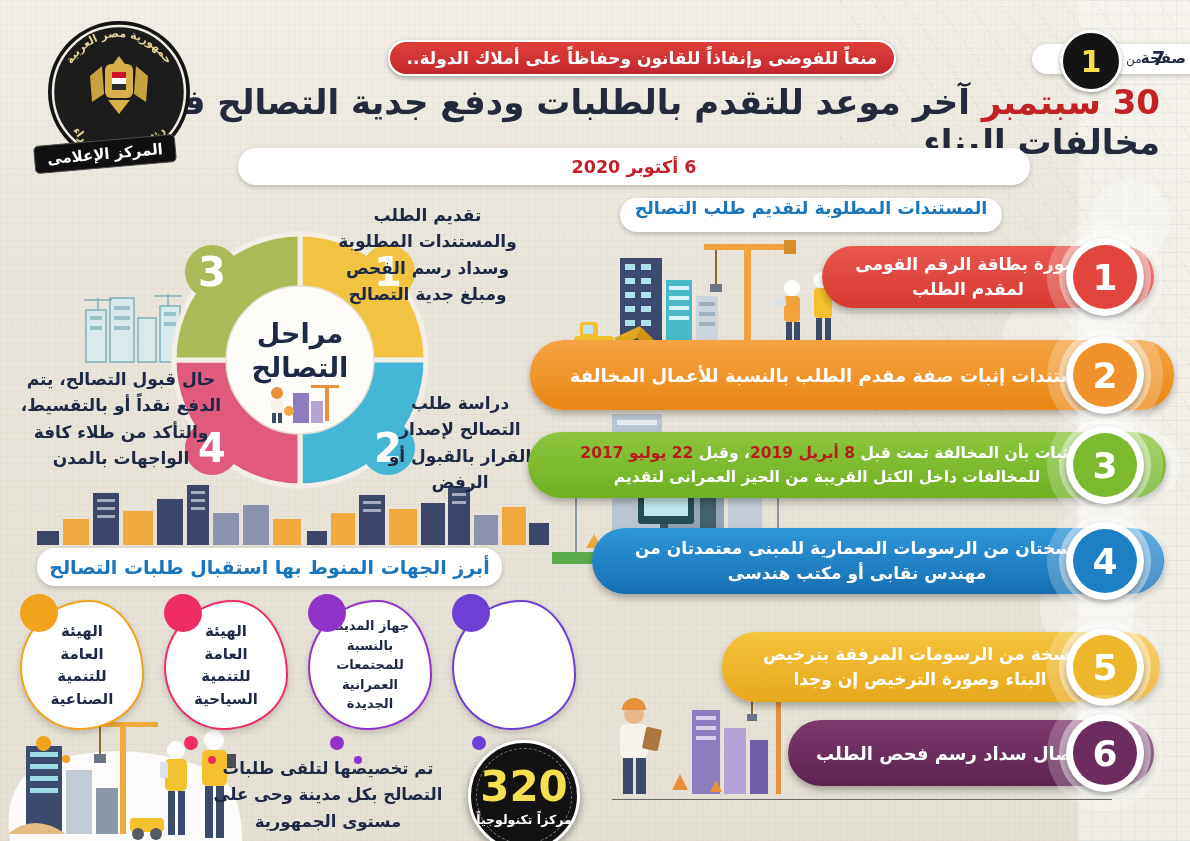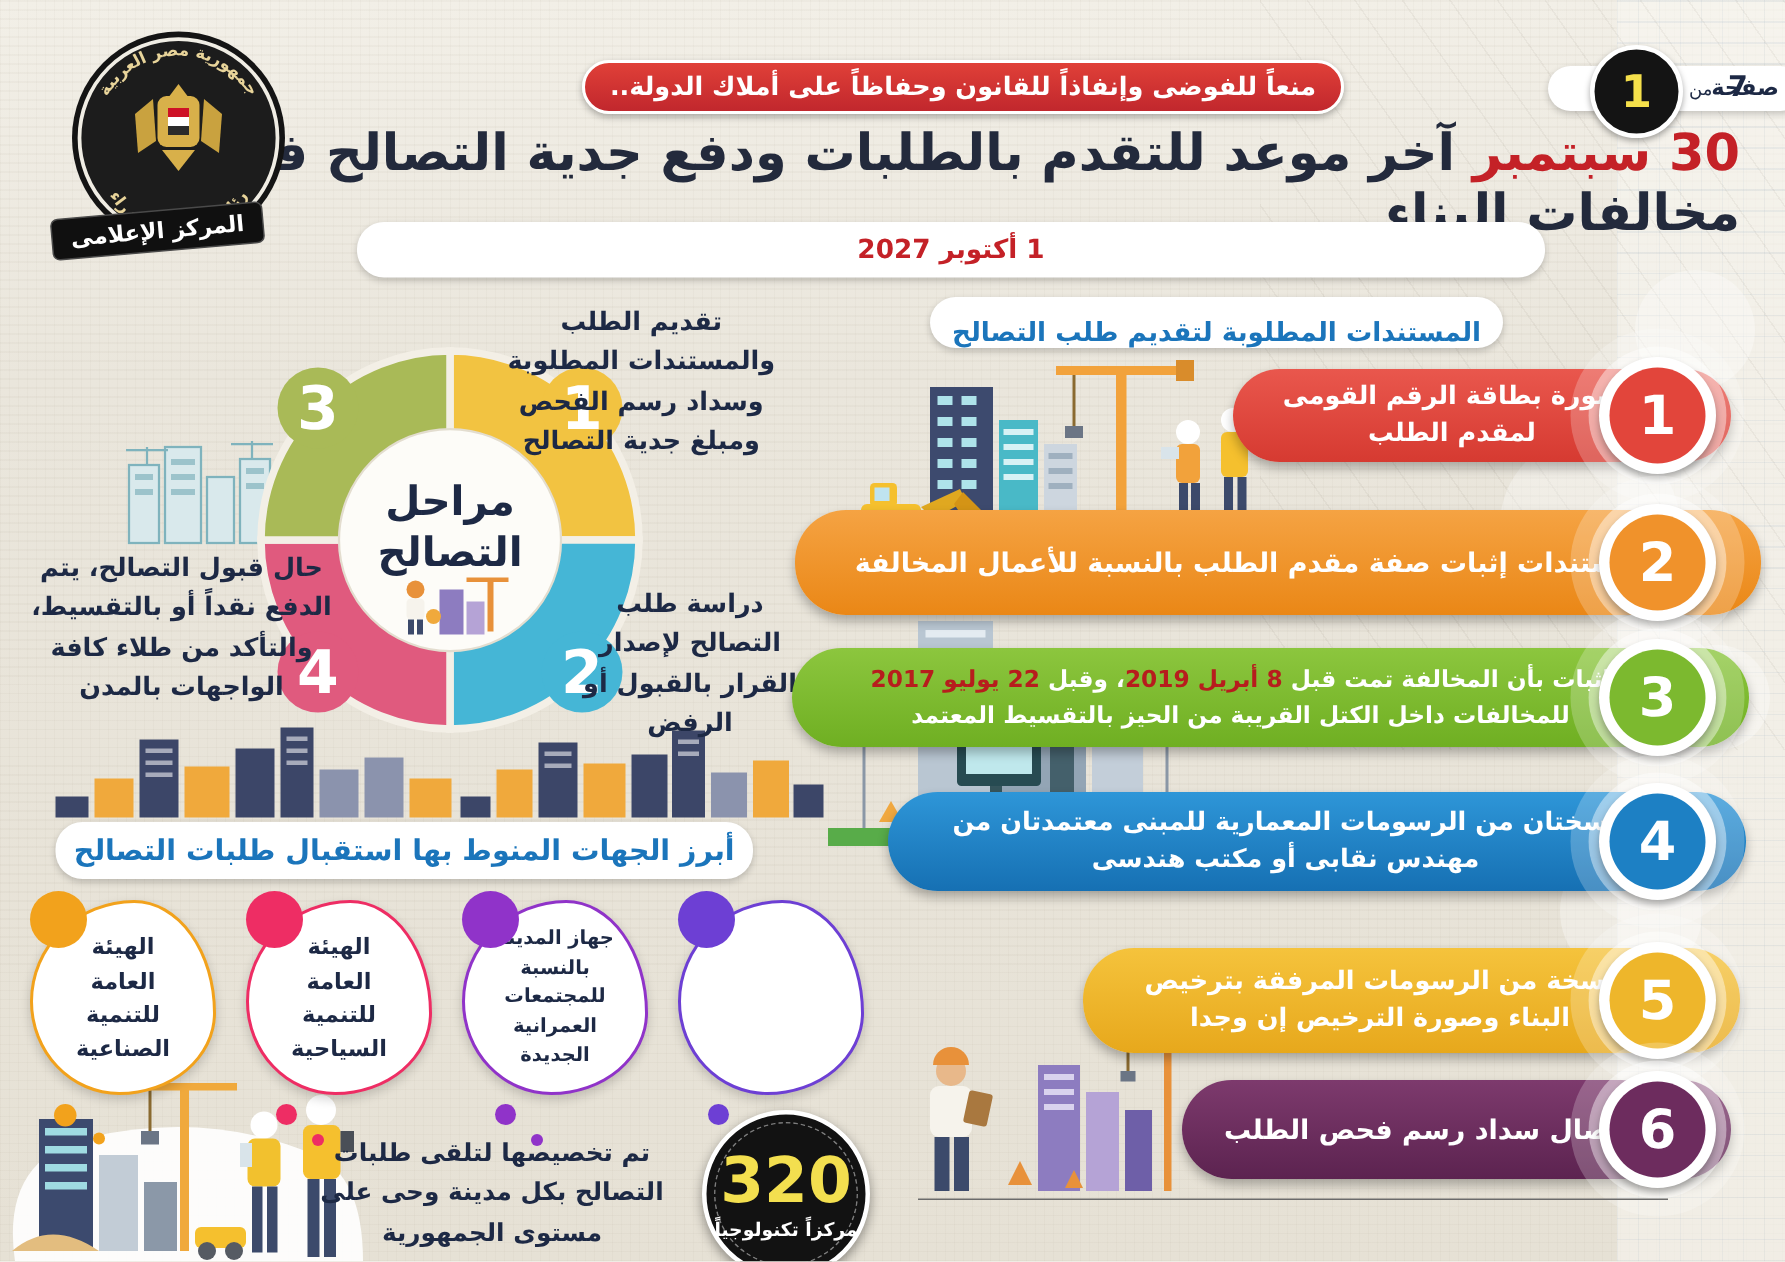--- a/index.html
+++ b/index.html
@@ -103,21 +103,21 @@
     <span class="abs navy" style="left:94px;top:8px;font-size:12px;font-weight:normal;">من</span>
     <span class="abs navy" style="left:120px;top:3px;font-size:19px;font-weight:bold;">7</span>
   </div>
 
   <div class="abs" style="right:30px;top:82px;width:1130px;text-align:right;font-weight:800;font-size:34px;z-index:7;">
     <span style="color:#c42127;">30 سبتمبر</span><span style="color:#232a3c;"> آخر موعد للتقدم بالطلبات ودفع جدية التصالح فى مخالفات البناء</span>
   </div>
 
   <div class="abs pill" style="left:238px;top:148px;width:792px;height:37px;display:flex;align-items:center;justify-content:center;
               font-weight:bold;font-size:17.5px;z-index:7;">
-    <span style="color:#c42127;">1 أكتوبر 2027</span>
+    <span style="color:#c42127;">6 أكتوبر 2020</span>
   </div>
 
   <div class="abs" style="left:165px;top:225px;width:270px;height:270px;z-index:3;">
     <svg width="270" height="270" viewBox="0 0 270 270">
       <path d="M135,135 L135,9 A126,126 0 0 1 261,135 Z" fill="#f2c341" stroke="#f3efe6" stroke-width="5"></path>
       <path d="M135,135 L261,135 A126,126 0 0 1 135,261 Z" fill="#45b6d6" stroke="#f3efe6" stroke-width="5"></path>
       <path d="M135,135 L135,261 A126,126 0 0 1 9,135 Z" fill="#e05a7e" stroke="#f3efe6" stroke-width="5"></path>
       <path d="M135,135 L9,135 A126,126 0 0 1 135,9 Z" fill="#a9ba57" stroke="#f3efe6" stroke-width="5"></path>
       <circle cx="223" cy="47" r="27" fill="#f2c341"></circle>
       <circle cx="223" cy="223" r="27" fill="#45b6d6"></circle>
@@ -258,21 +258,21 @@
     </g>
     <rect x="86" y="86" width="56" height="42" rx="3" fill="#274b52"></rect>
     <rect x="92" y="92" width="44" height="28" fill="#bfe8ec"></rect>
     <rect x="108" y="128" width="8" height="26" fill="#36555c"></rect>
     <rect x="148" y="96" width="16" height="62" rx="3" fill="#44606b"></rect>
     <polygon points="34,152 42,138 50,152" fill="#f0a840"></polygon>
     <polygon points="124,154 131,142 138,154" fill="#f0a840"></polygon>
     <rect x="0" y="156" width="246" height="12" fill="#58ac49"></rect>
   </svg>
 
-  <div class="abs pill" style="left:620px;top:198px;width:382px;height:34px;display:flex;align-items:flex-end;justify-content:center;z-index:7;">
+  <div class="abs pill" style="left:620px;top:198px;width:382px;height:34px;display:flex;align-items:flex-start;justify-content:center;z-index:7;">
     <span class="bluehead" style="font-weight:bold;font-size:17.5px;">المستندات المطلوبة لتقديم طلب التصالح</span>
   </div>
 
   <div class="cap" style="left:822px;top:246px;width:256px;height:62px;background:linear-gradient(180deg,#e9574d,#d63a31);font-size:17px;padding:0 58px 0 18px;line-height:1.45;">
     <span>صورة بطاقة الرقم القومى لمقدم الطلب</span>
   </div>
   <div class="disc" style="left:1059px;top:231px;">
     <div class="w">
         <div class="c" style="background:#e2453b;">
           <span>1</span>
@@ -285,21 +285,21 @@
   </div>
   <div class="disc" style="left:1059px;top:329px;">
     <div class="w">
         <div class="c" style="background:#f0922b;">
           <span>2</span>
         </div>
       </div>
   </div>
 
   <div class="cap" style="left:528px;top:432px;width:550px;height:66px;background:linear-gradient(180deg,#8cc63e,#6faf22);font-size:15.5px;padding:0 64px 0 24px;line-height:1.55;">
-    <span><span>إثبات بأن المخالفة تمت قبل </span><span class="red-date">8 أبريل 2019</span><span>، وقبل </span><span class="red-date">22 يوليو 2017</span><span> للمخالفات داخل الكتل القريبة من الحيز بالتقسيط المعتمد</span></span>
+    <span><span>إثبات بأن المخالفة تمت قبل </span><span class="red-date">8 أبريل 2019</span><span>، وقبل </span><span class="red-date">22 يوليو 2017</span><span> للمخالفات داخل الكتل القريبة من الحيز العمرانى لتقديم</span></span>
   </div>
   <div class="disc" style="left:1059px;top:419px;">
     <div class="w">
         <div class="c" style="background:#7cb92f;">
           <span>3</span>
         </div>
       </div>
   </div>
 
   <div class="cap" style="left:592px;top:528px;width:486px;height:66px;background:linear-gradient(180deg,#2e96d8,#1670b3);font-size:17px;padding:0 64px 0 22px;line-height:1.5;">

